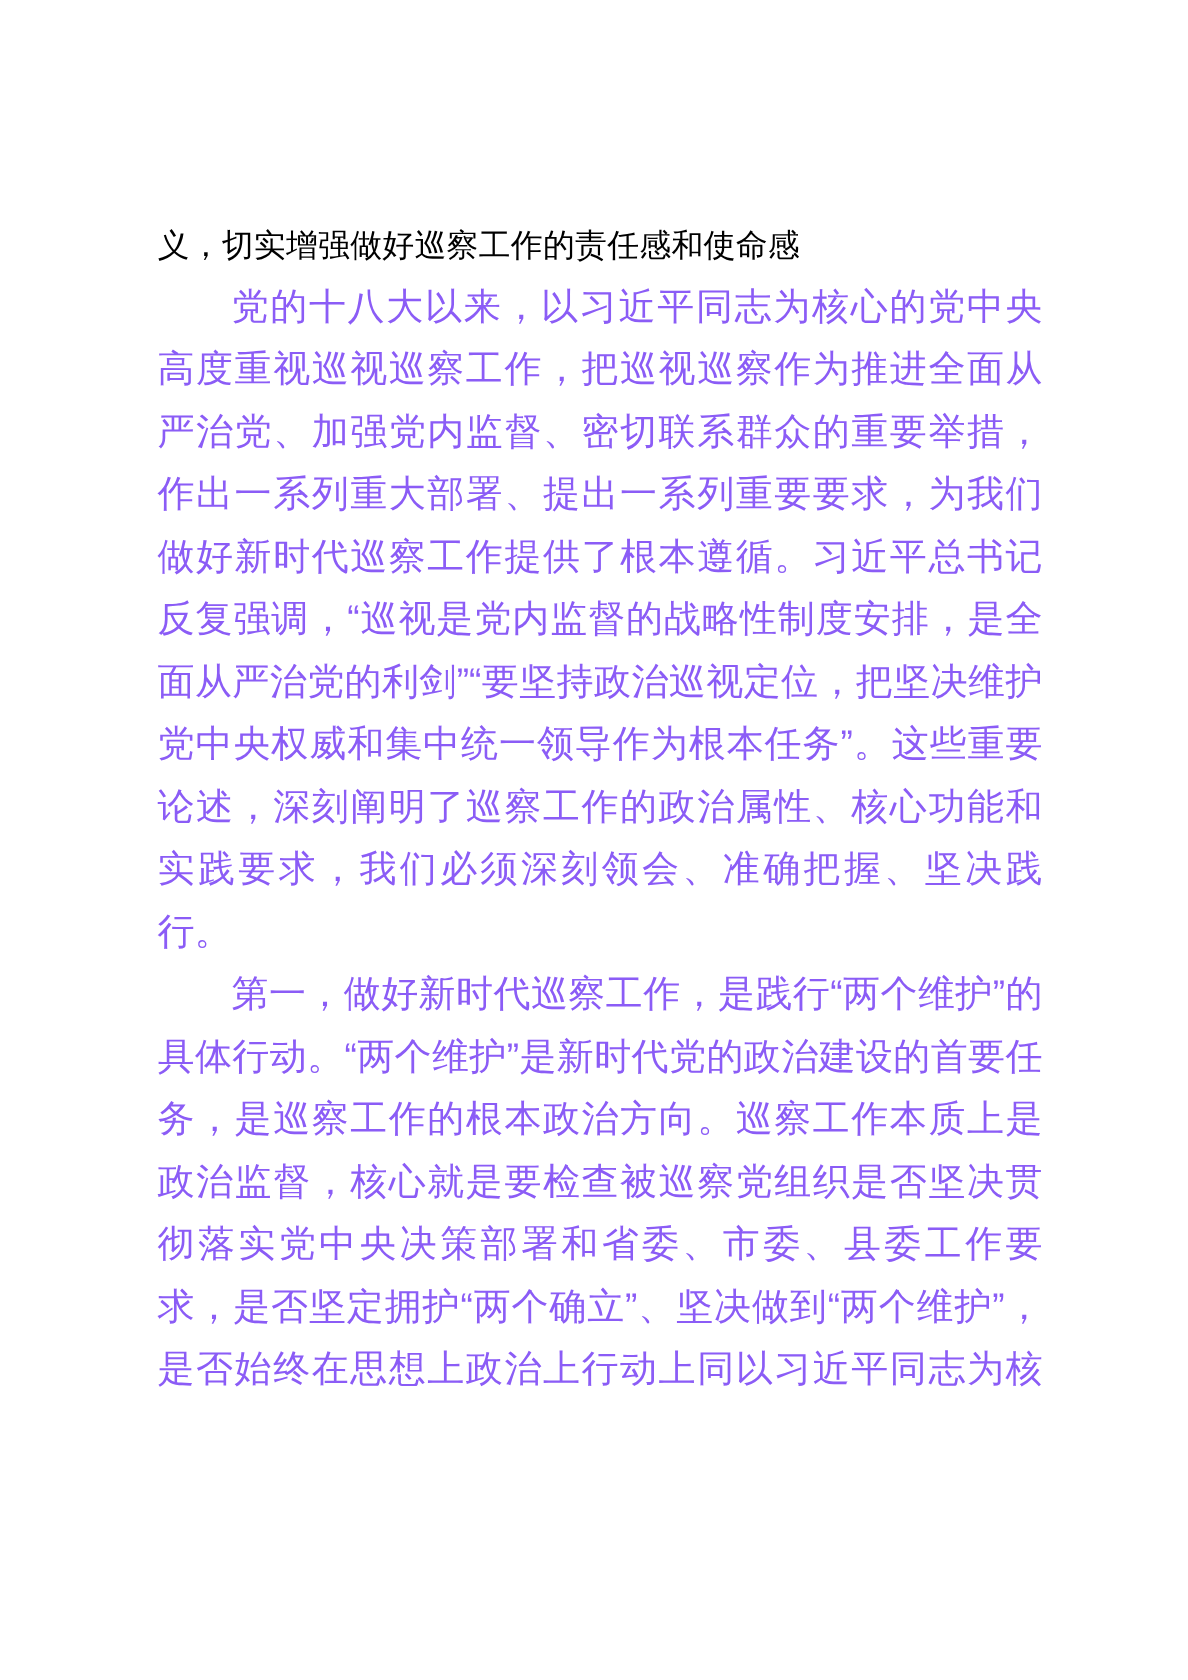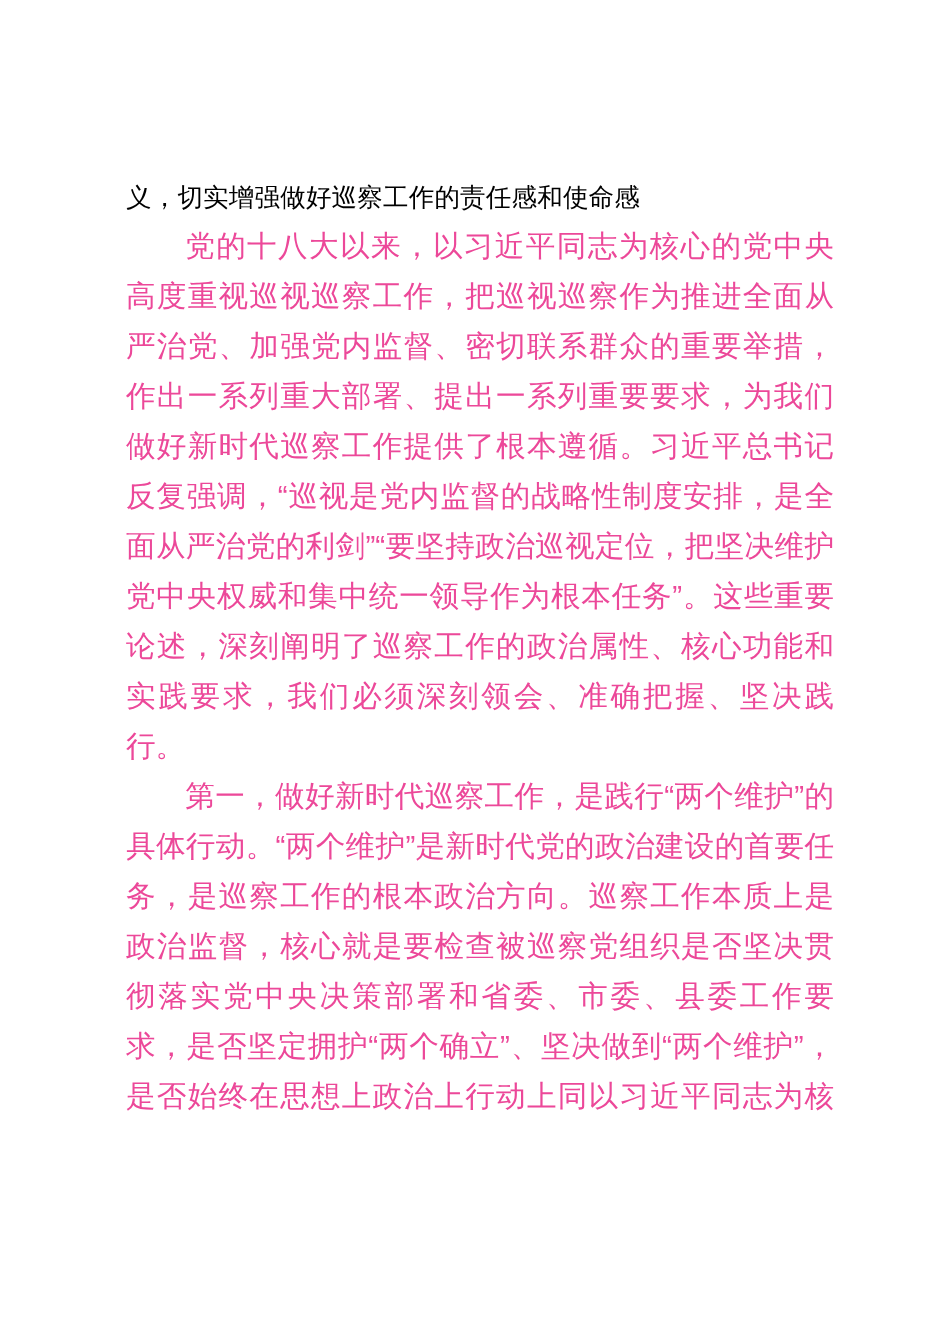--- a/index.html
+++ b/index.html
@@ -33,21 +33,21 @@
     letter-spacing: 0.2px;
     text-align: justify;
     text-justify: inter-ideograph;
     white-space: normal;
     margin: 0 0 2px 0;
     font-weight: 400;
   }
   .para {
     font-size: 29.6px;
     line-height: 50px;
-    color: #ec4899;
+    color: #8b5cf6;
     margin: 0;
     text-align: justify;
     text-justify: inter-ideograph;
     text-indent: 2em;
     letter-spacing: 0px;
     font-weight: 400;
     word-break: break-all;
   }
   .para + .para {
     margin-top: 0px;

